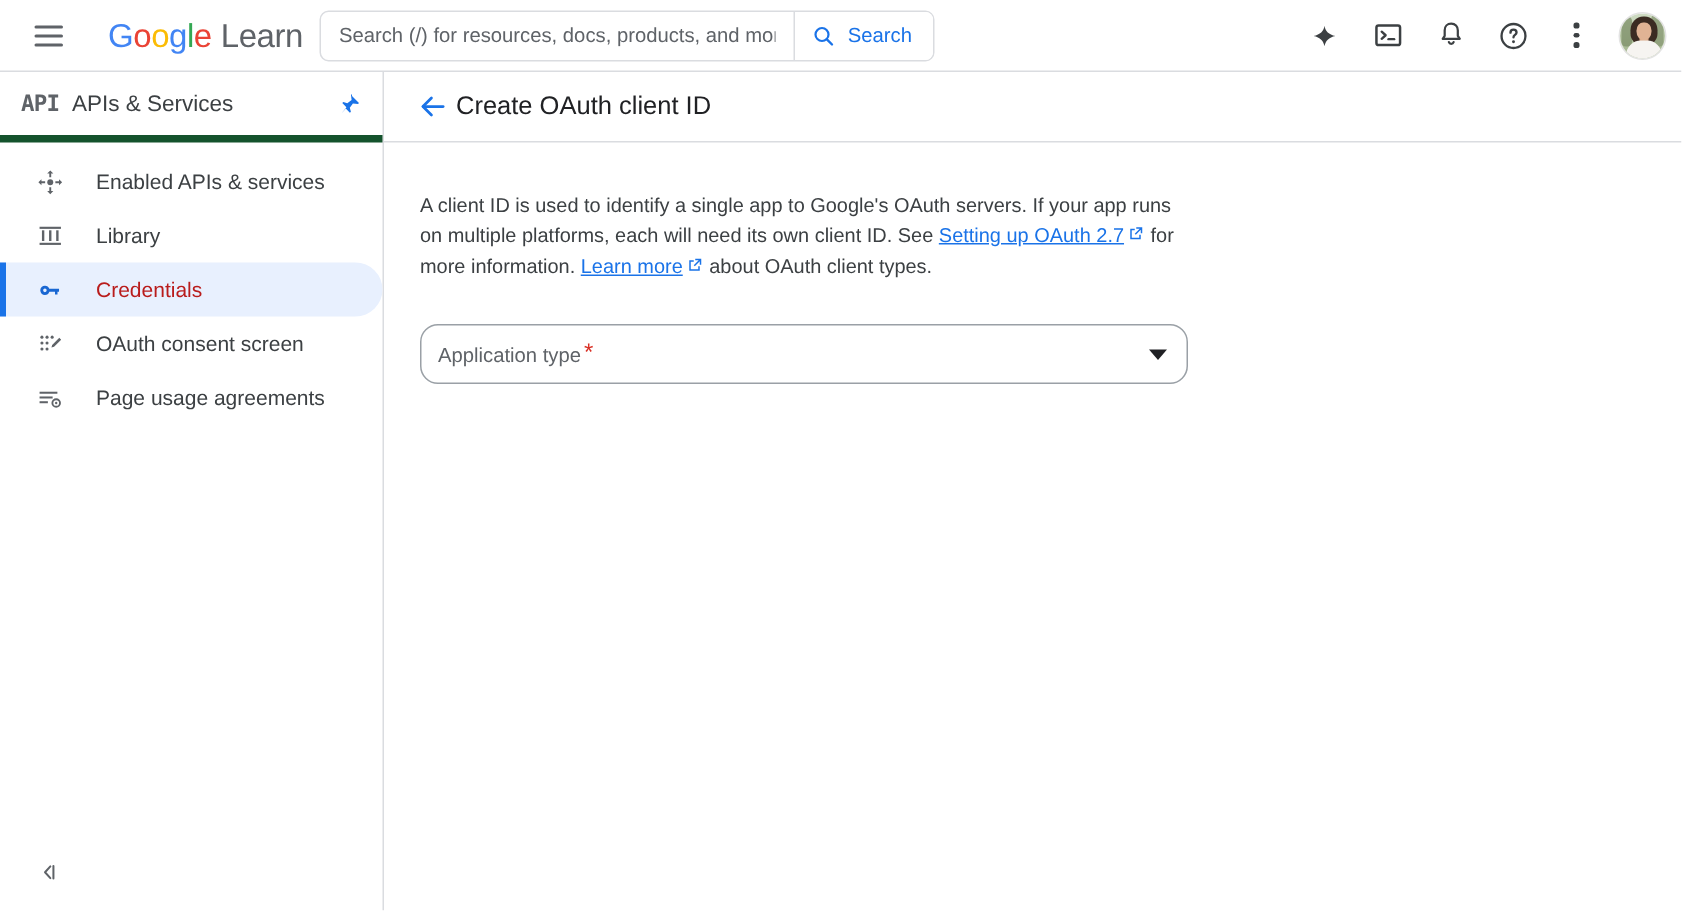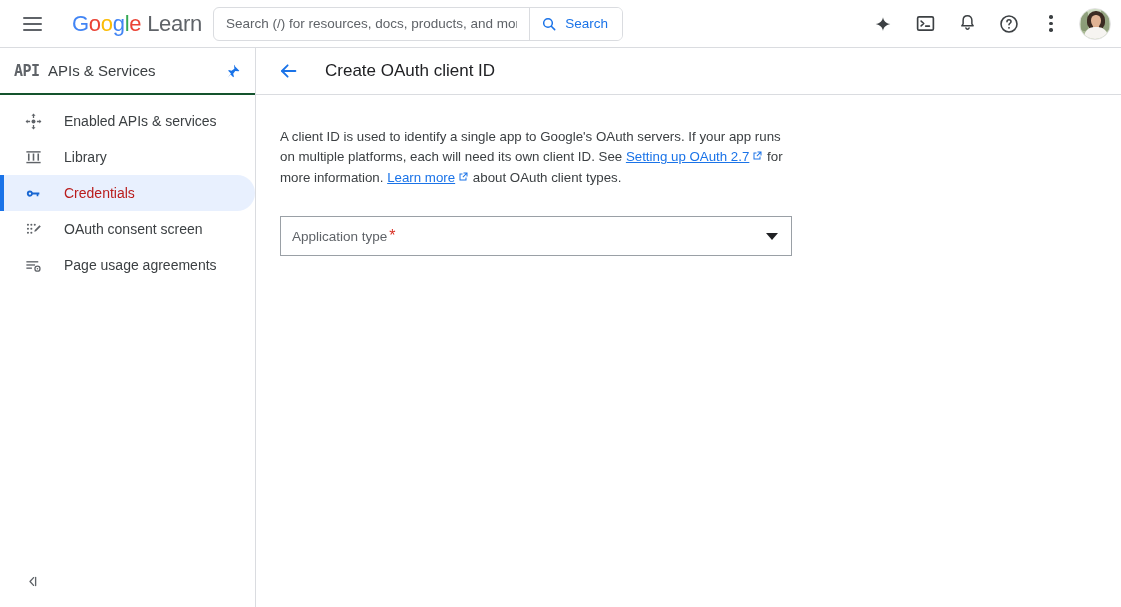--- a/index.html
+++ b/index.html
@@ -127,21 +127,21 @@
     width: 256px; height: 559px;
     border-right: 1px solid #dadce0;
     background: #fff;
     display: flex; flex-direction: column;
     position: relative;
     flex: none;
   }
   .side-head {
     height: 47px;
     display: flex; align-items: center;
-    border-bottom: 2px solid #14532d;
+    border-bottom: 5px solid #14532d;
     padding: 0 14px 0 14px;
   }
   .api-logo {
     font-family: "DejaVu Sans Mono", monospace;
     font-size: 15px; font-weight: bold;
     color: #5f6368; letter-spacing: -0.5px;
     width: 34px; flex: none;
   }
   .side-title { font-size: 15px; color: #3c4043; white-space: nowrap; }
   .pin { margin-left: auto; cursor: pointer; display: flex; }
@@ -175,37 +175,37 @@
 
   
   .main { flex: 1; height: 559px; background: #fff; display: flex; flex-direction: column; }
   .page-head {
     height: 47px;
     display: flex; align-items: center;
     border-bottom: 1px solid #dadce0;
     padding-left: 18px;
   }
   .back-arrow { width: 30px; height: 30px; display: flex; align-items: center; justify-content: center; cursor: pointer; color: #1a73e8; }
-  .page-title { font-size: 17px; color: #202124; margin-left: 21px; white-space: nowrap; }
+  .page-title { font-size: 17px; color: #202124; white-space: nowrap; }
 
   .content { padding: 32px 0 0 24px; }
   .desc {
     font-size: 13.3px;
     line-height: 20px;
     color: #3c4043;
     width: 516px;
   }
   .desc a { color: #1a73e8; text-decoration: underline; cursor: pointer; }
   .ext { display: inline-block; vertical-align: -1px; margin-left: 2px; }
 
   .select-field {
     margin-top: 27px;
     width: 512px; height: 40px;
     border: 1px solid #9aa0a6;
-    border-radius: 0;
+    border-radius: 12px;
     display: flex; align-items: center;
     padding: 0 13px 0 11px;
     cursor: pointer;
     background: #fff;
   }
   .select-label { font-size: 13.5px; color: #5f6368; }
   .req { color: #d93025; margin-left: 2px; }
   .select-caret {
     margin-left: auto;
     width: 0; height: 0;

